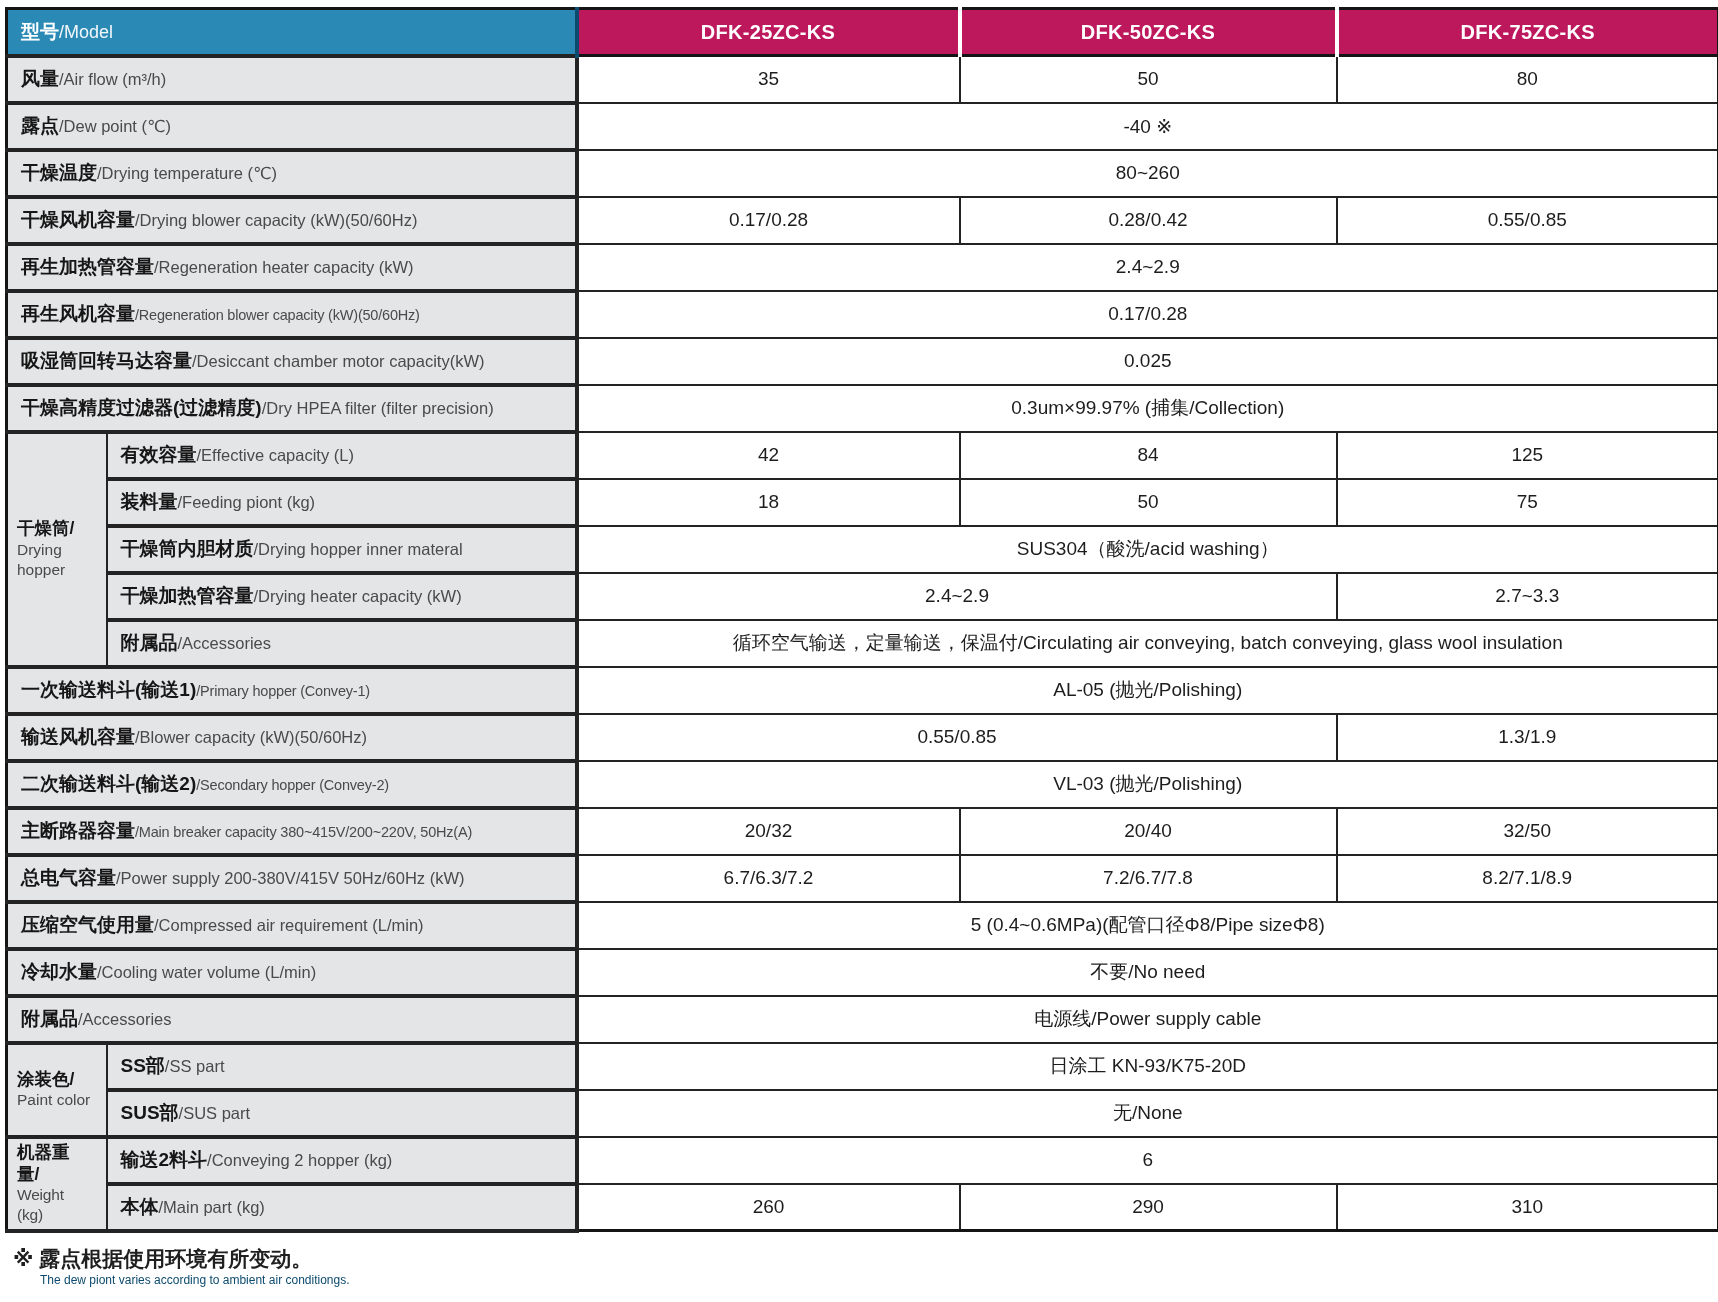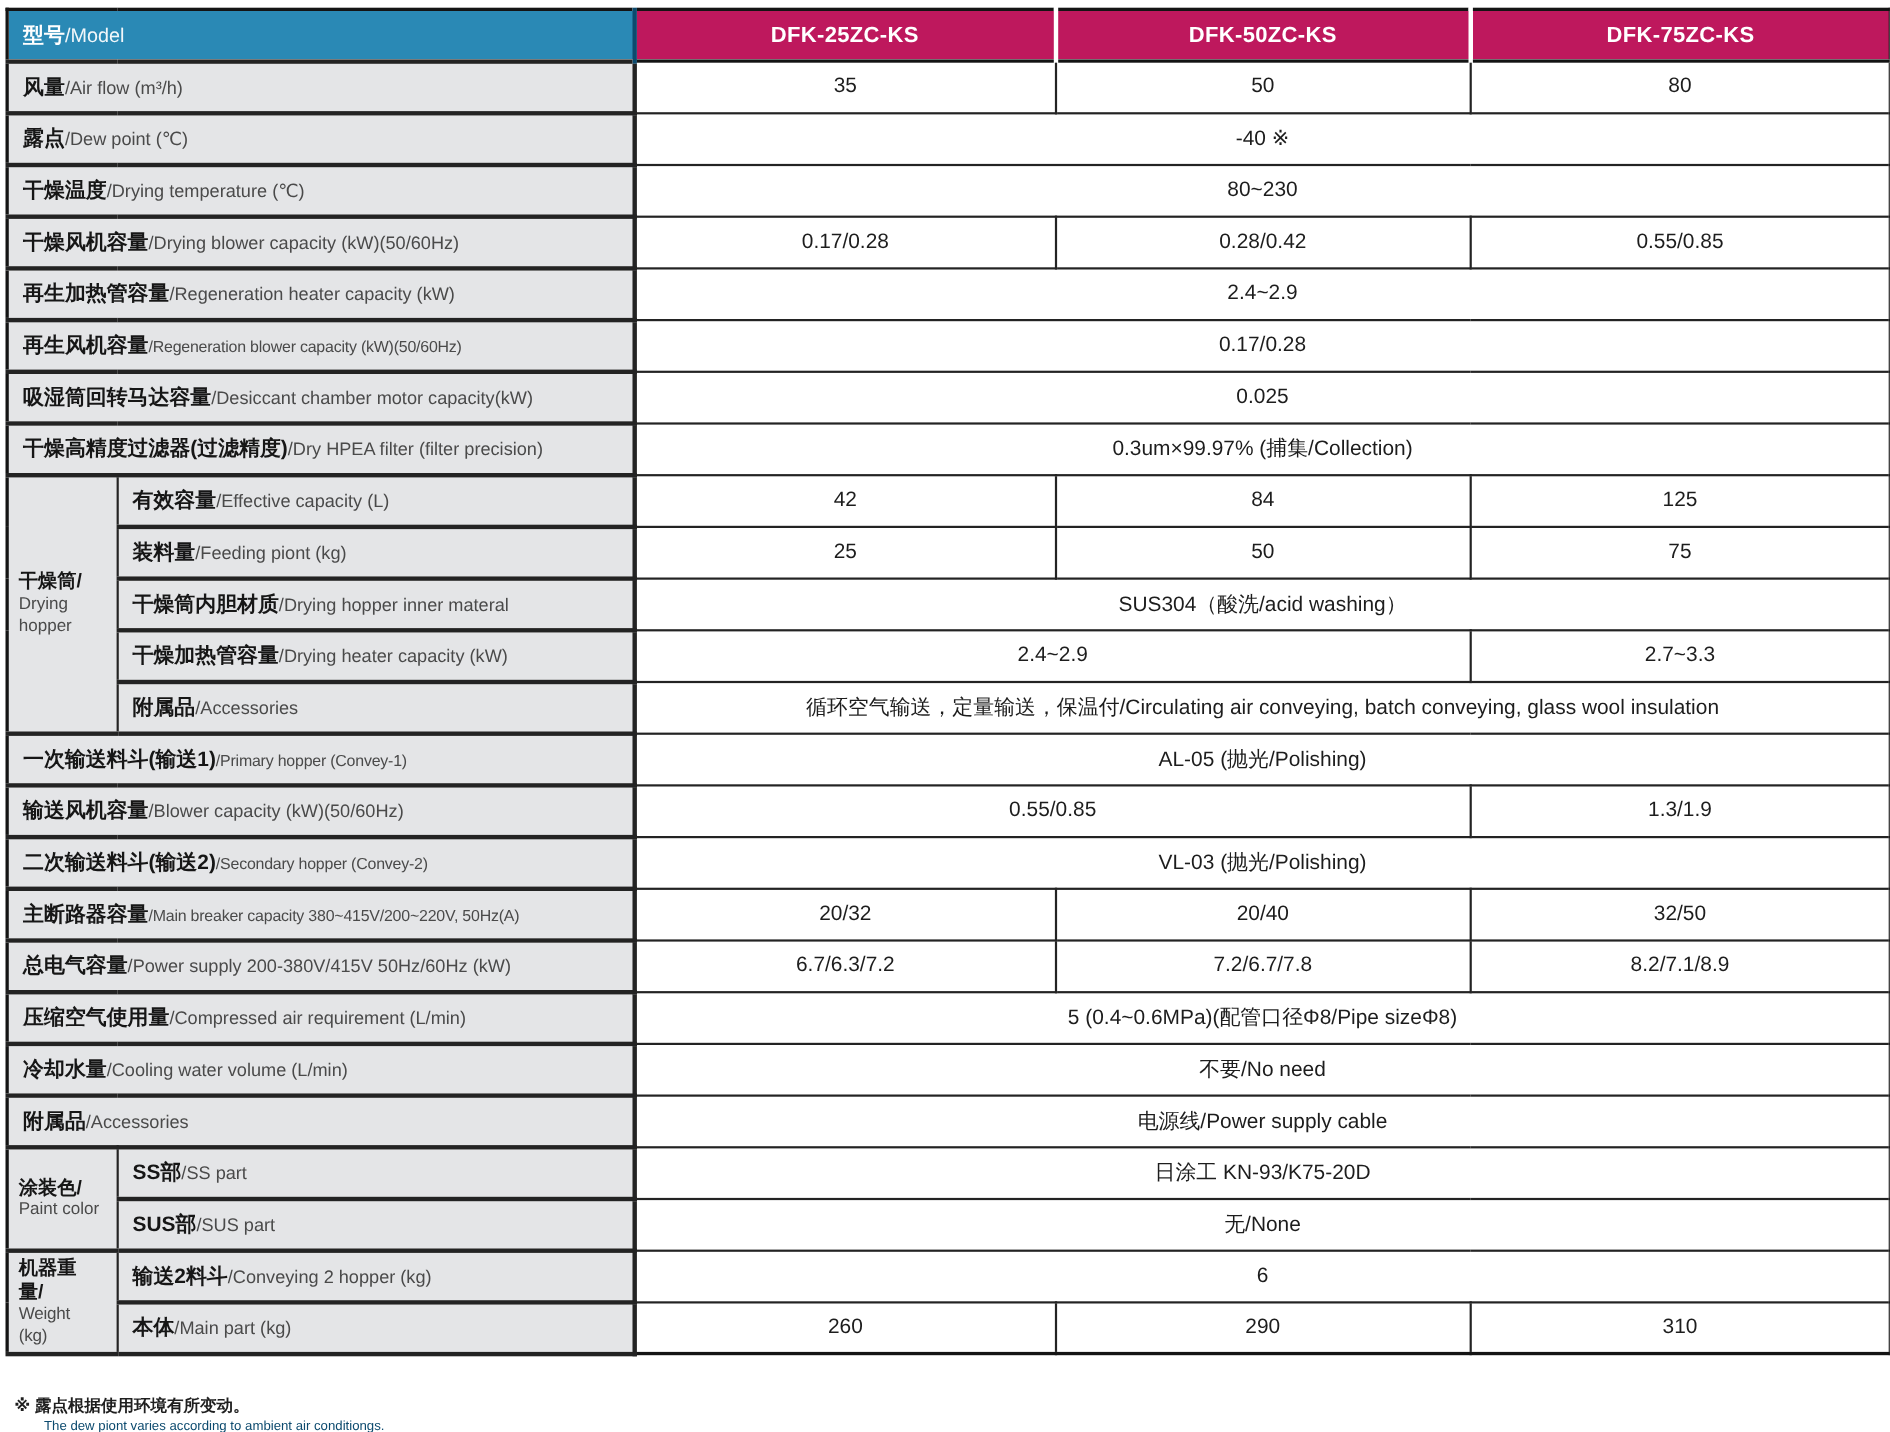--- a/index.html
+++ b/index.html
@@ -22,21 +22,21 @@
     border:2px solid #232323;border-top-width:4px;border-bottom-width:4px;line-height:1.25;}
   .zh{font-weight:bold;font-size:19px;color:#161616;}
   .en{font-weight:normal;font-size:16.5px;color:#4a4a4a;}
   .en.sm{font-size:14.5px;letter-spacing:-0.2px;}
   .grp .zh{display:block;font-size:17.5px;}
   .grp .en{font-size:15.5px;color:#4a4a4a;}
   
   td.val{background:#ffffff;border:2px solid #232323;text-align:center;font-size:19px;color:#1d1d1d;}
   
   .notes{padding:12px 0 0 8px;}
-  .note1{font-size:15px;font-weight:bold;color:#1f1f1f;line-height:1.35;margin-top:24px;}
+  .note1{font-size:21px;font-weight:bold;color:#1f1f1f;line-height:1.35;}
   .note2{font-size:12px;color:#0c4a6e;padding-left:27px;line-height:1.3;}
 </style>
 </head>
 <body>
 
 <div class="wrap">
   <table>
     <colgroup>
       <col style="width:100px">
         <col style="width:470px">
@@ -60,21 +60,21 @@
       <td class="val">80</td>
     </tr>
 
     <tr>
       <td class="lbl" colspan="2"><span class="zh">露点</span><span class="en">/Dew point (℃)</span></td>
       <td class="val" colspan="3">-40 ※</td>
     </tr>
 
     <tr>
       <td class="lbl" colspan="2"><span class="zh">干燥温度</span><span class="en">/Drying temperature (℃)</span></td>
-      <td class="val" colspan="3">80~230</td>
+      <td class="val" colspan="3">80~260</td>
     </tr>
 
     <tr>
       <td class="lbl" colspan="2"><span class="zh">干燥风机容量</span><span class="en">/Drying blower capacity (kW)(50/60Hz)</span></td>
       <td class="val">0.17/0.28</td>
       <td class="val">0.28/0.42</td>
       <td class="val">0.55/0.85</td>
     </tr>
 
     <tr>
@@ -99,21 +99,21 @@
 
     <tr>
       <td class="grp" rowspan="5"><span class="zh">干燥筒/</span><span class="en">Drying hopper</span></td>
       <td class="sub"><span class="zh">有效容量</span><span class="en">/Effective capacity (L)</span></td>
       <td class="val">42</td>
       <td class="val">84</td>
       <td class="val">125</td>
     </tr>
     <tr>
       <td class="sub"><span class="zh">装料量</span><span class="en">/Feeding piont (kg)</span></td>
-      <td class="val">25</td>
+      <td class="val">18</td>
       <td class="val">50</td>
       <td class="val">75</td>
     </tr>
     <tr>
       <td class="sub"><span class="zh">干燥筒内胆材质</span><span class="en">/Drying hopper inner materal</span></td>
       <td class="val" colspan="3">SUS304（酸洗/acid washing）</td>
     </tr>
     <tr>
       <td class="sub"><span class="zh">干燥加热管容量</span><span class="en">/Drying heater capacity (kW)</span></td>
       <td class="val" colspan="2">2.4~2.9</td>

